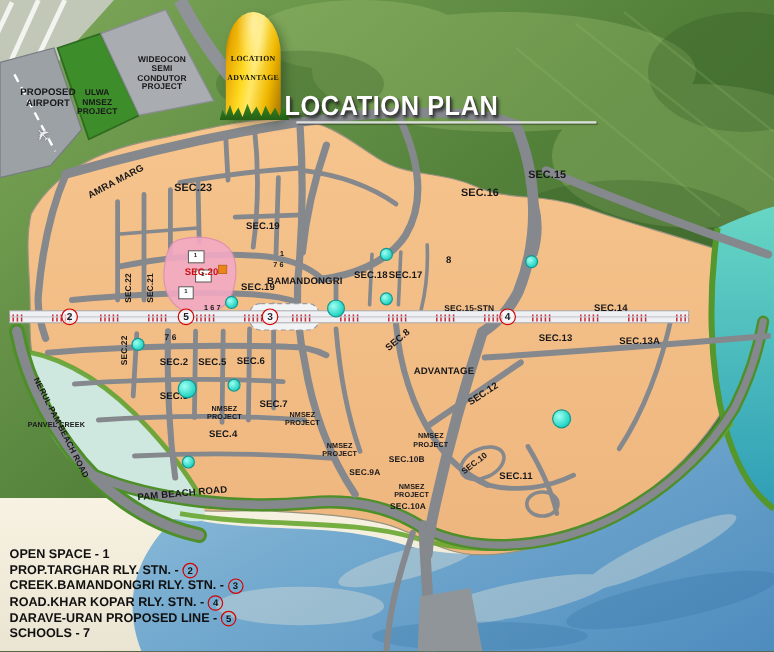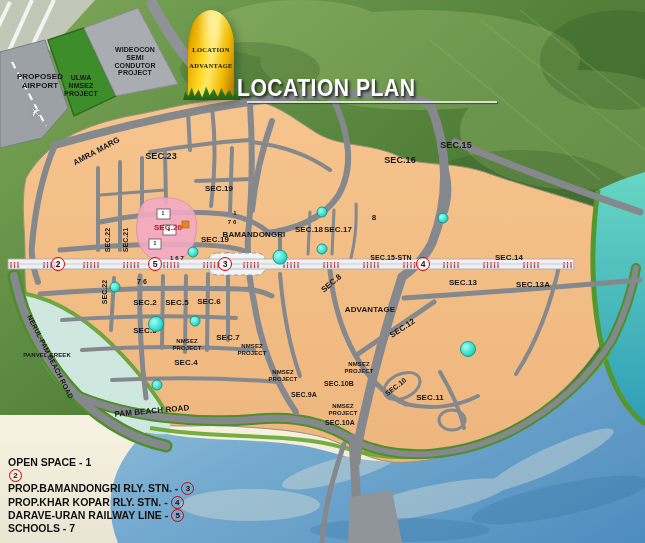--- a/index.html
+++ b/index.html
@@ -329,32 +329,33 @@
       <div class="pg-dot" style="--x: 468px; --y: 349px; --d: 14px;"></div>
     </div>
 
   <div id="legend">
 
   <div class="legend-item">
         <span>OPEN SPACE - 1</span>
         
       </div>
       <div class="legend-item">
+        <span>PROP.TARGHAR RLY. STN. -</span>
         <span class="legend-num">2</span>
       </div>
       <div class="legend-item">
-        <span>PROP.BAMANDONGRI RLY. STN. -</span>
+        <span>CREEK.BAMANDONGRI RLY. STN. -</span>
         <span class="legend-num">3</span>
       </div>
       <div class="legend-item">
-        <span>PROP.KHAR KOPAR RLY. STN. -</span>
+        <span>ROAD.KHAR KOPAR RLY. STN. -</span>
         <span class="legend-num">4</span>
       </div>
       <div class="legend-item">
-        <span>DARAVE-URAN RAILWAY LINE -</span>
+        <span>DARAVE-URAN PROPOSED LINE -</span>
         <span class="legend-num">5</span>
       </div>
       <div class="legend-item">
         <span>SCHOOLS - 7</span>
         
       </div>
     </div>
 
 </div>
 

